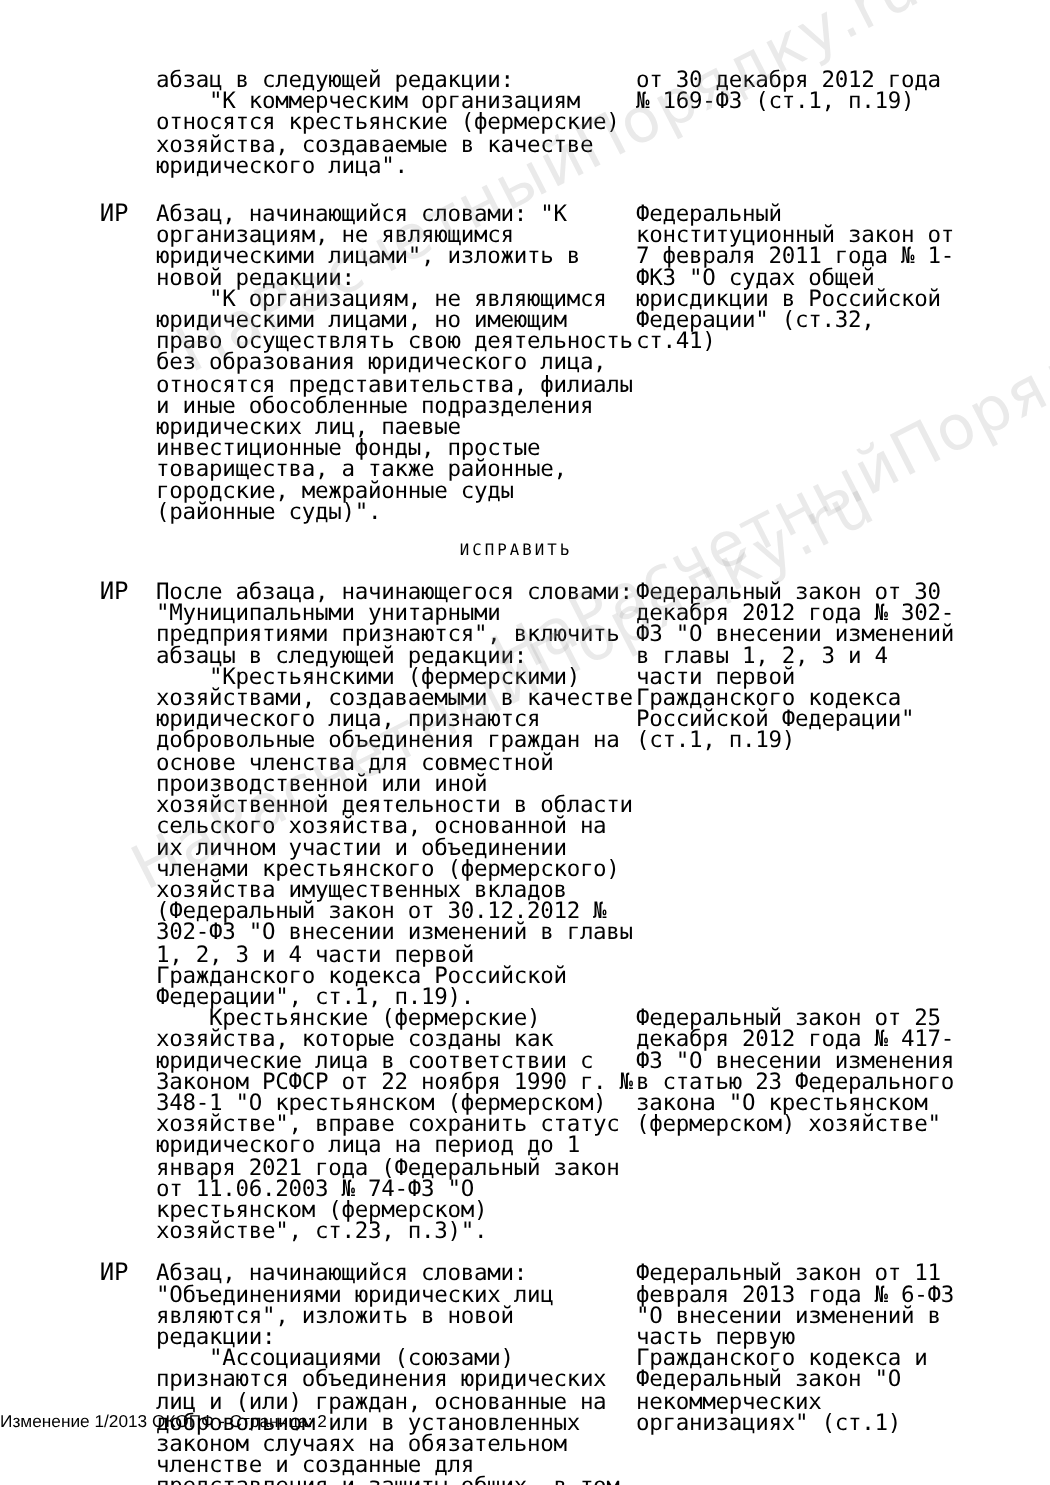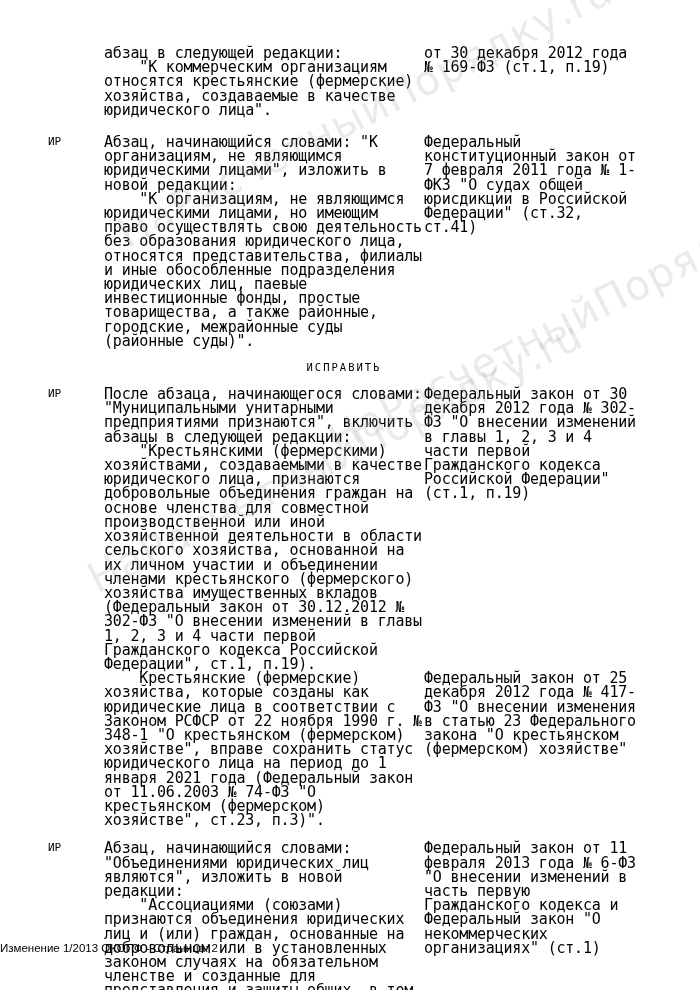--- a/index.html
+++ b/index.html
@@ -68,21 +68,21 @@
   .cell-text {
     font-family: "DejaVu Sans Mono", monospace;
     font-size: 15px;
     line-height: 14.2px;
     letter-spacing: -0.2px;
     white-space: pre-wrap;
     word-wrap: break-word;
   }
   .cell-main { padding-right: 14px; }
   .cell-just { padding-left: 2px; }
-  .cell-dir  { font-size: 11px; line-height: 14.2px; margin-top: 12px; }
+  .cell-dir  { text-align: center; font-size: 16px; line-height: 14.2px; margin-top: 12px; }
 
   .gap-sm { height: 14px; }
   .gap-md { height: 18px; }
 
   
   .band {
     margin-top: 22px;
     border-top: 1px solid #000;
     border-bottom: 1px solid #000;
     position: relative;

